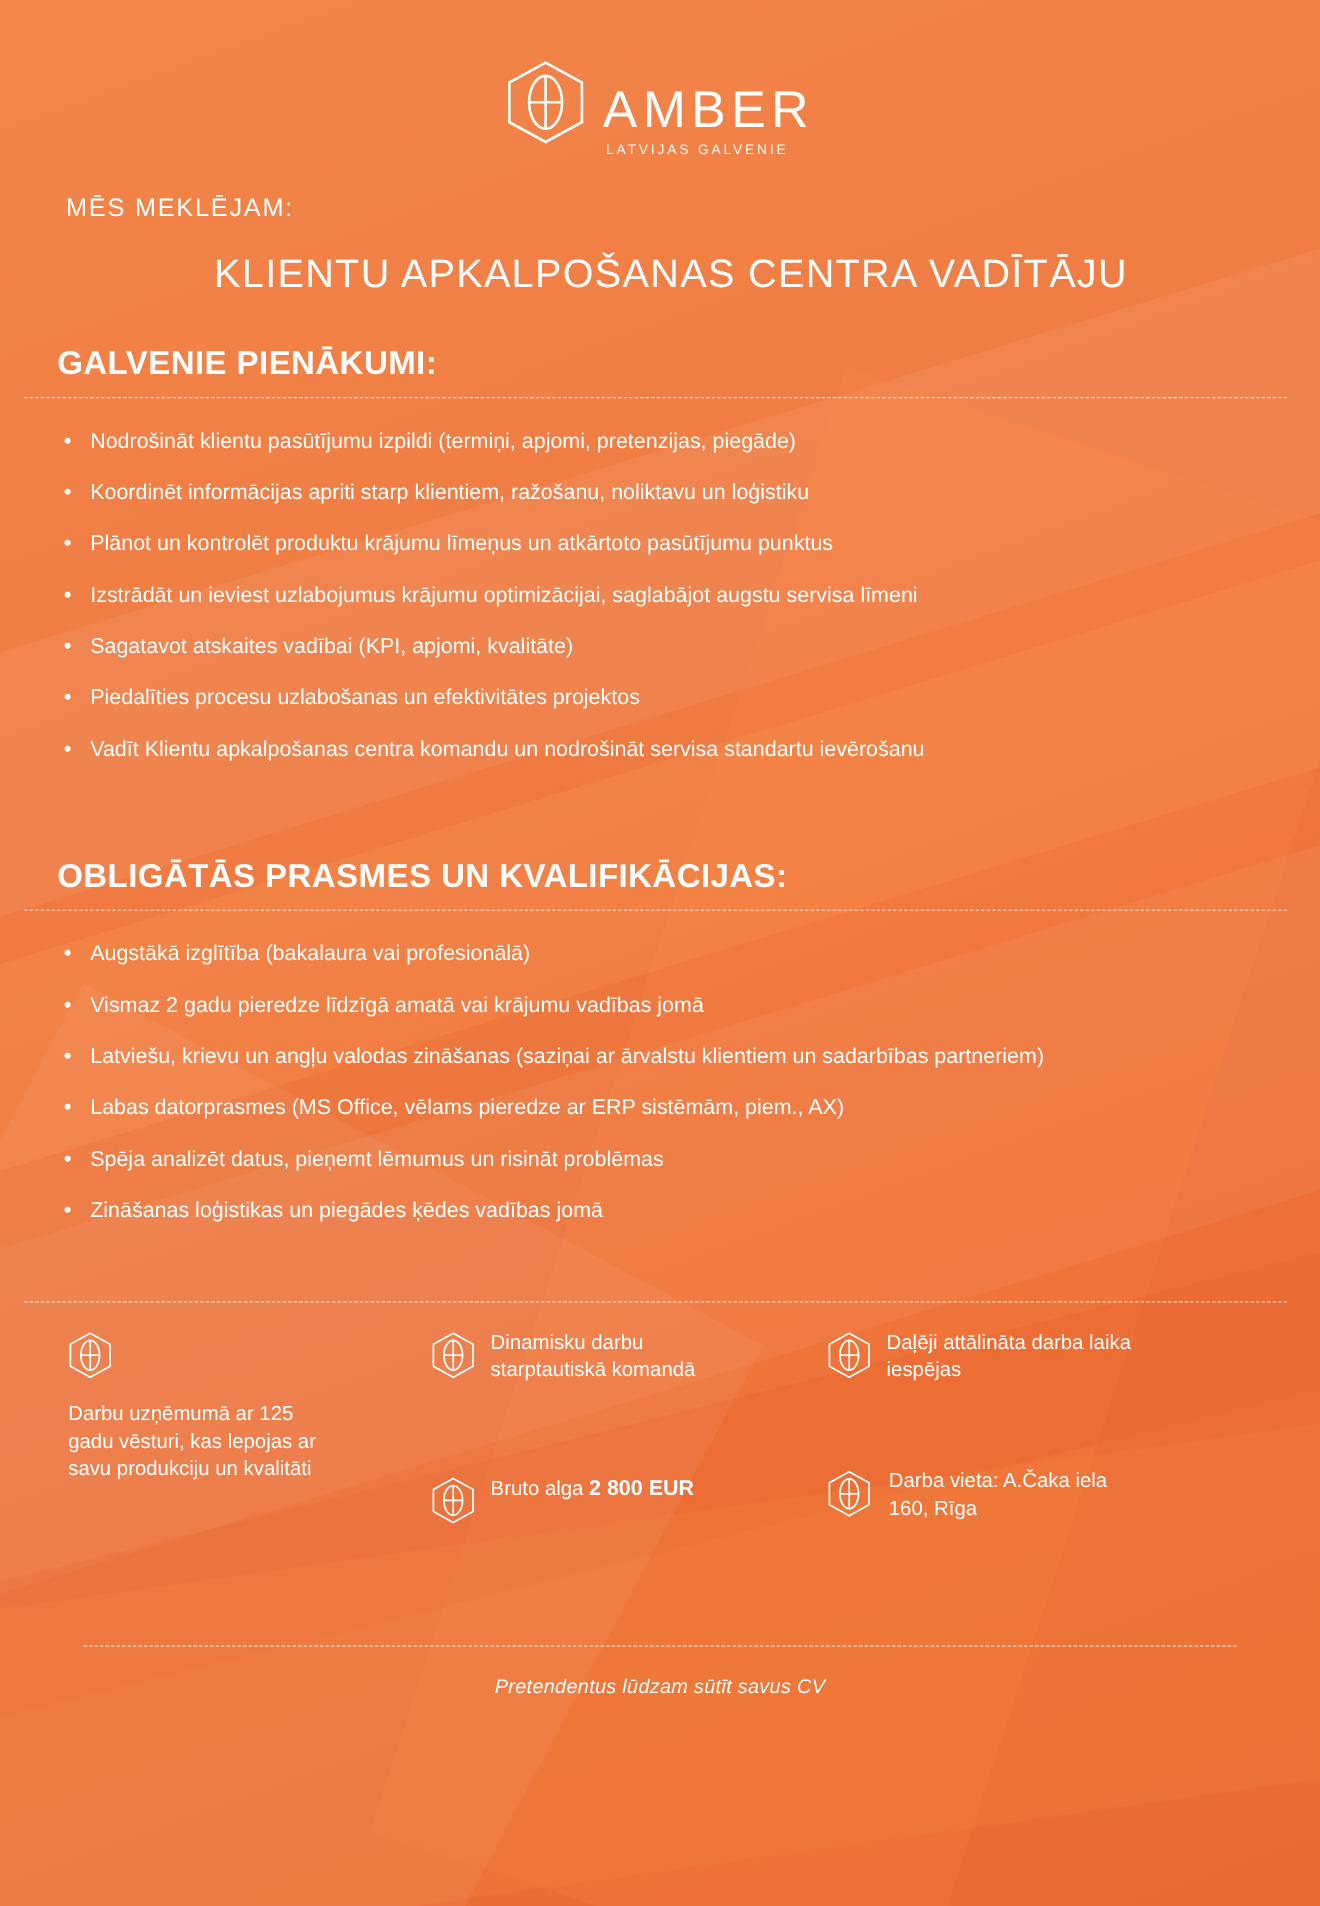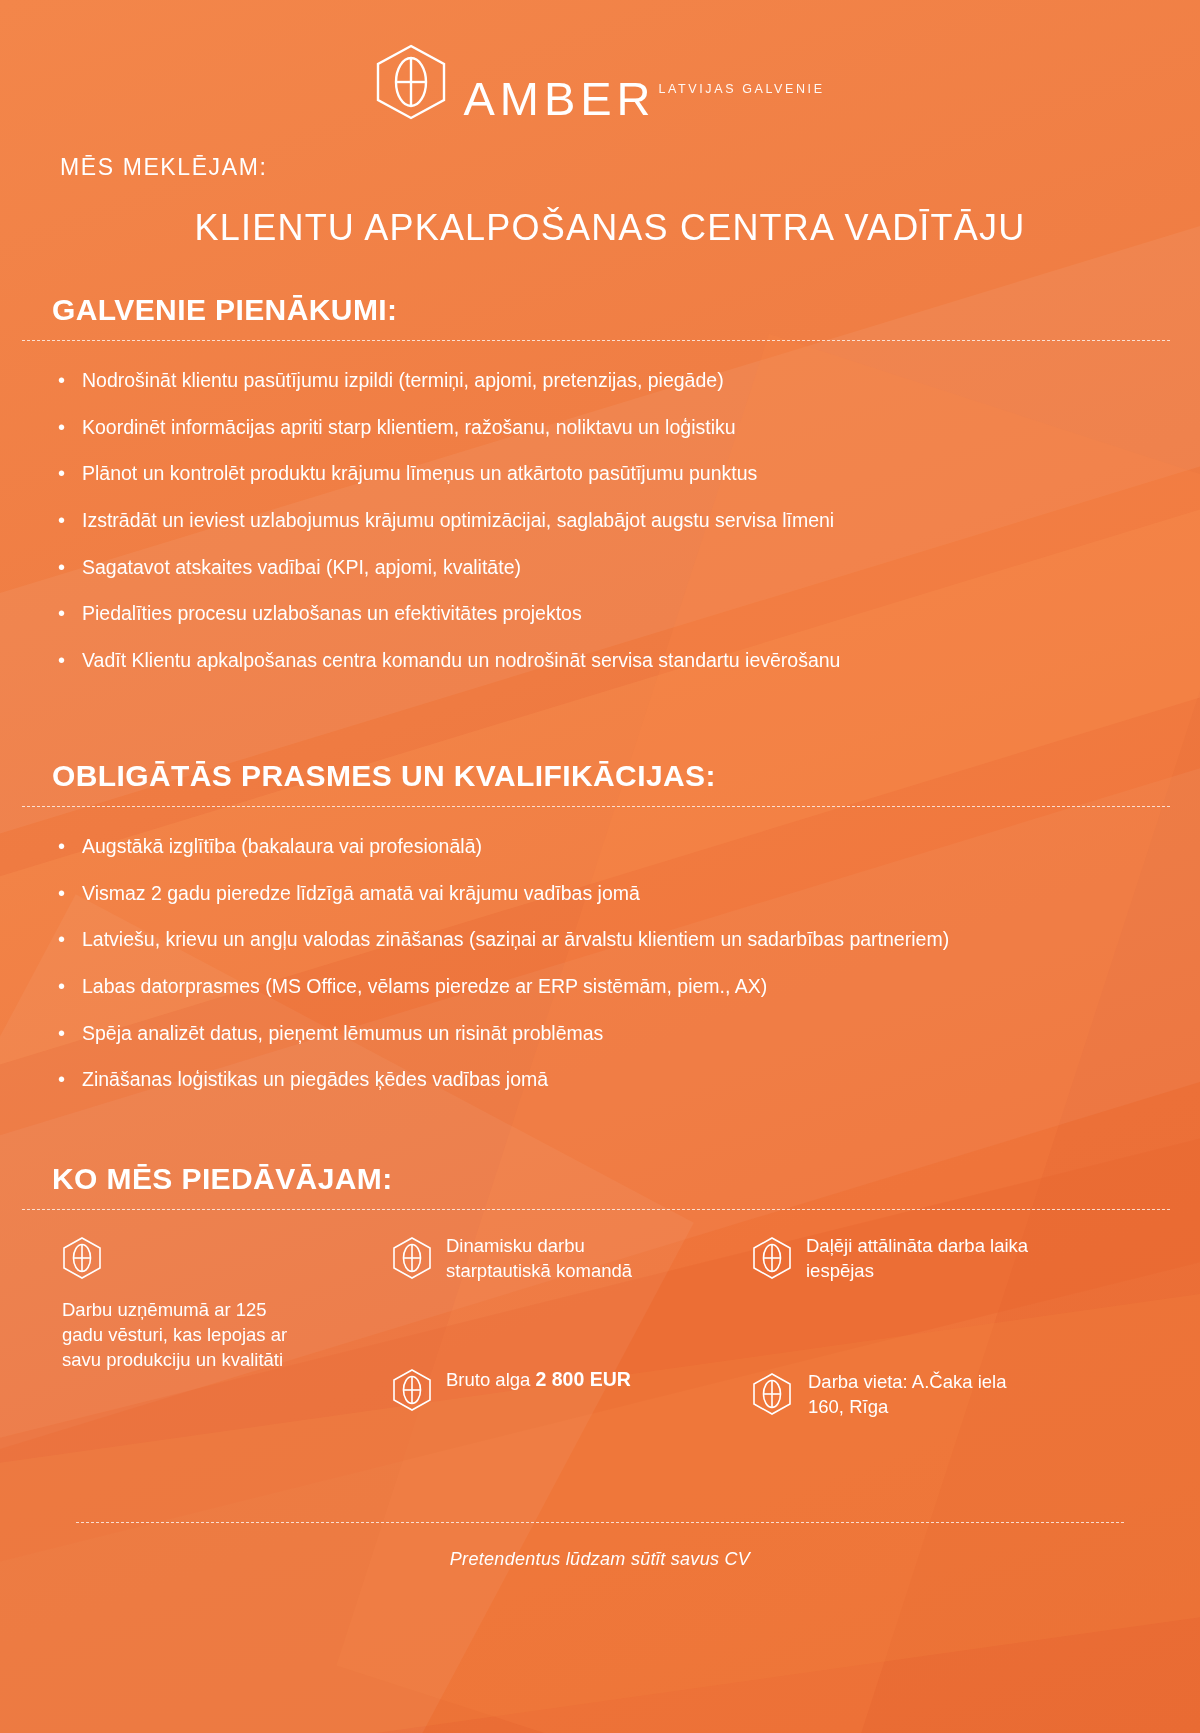--- a/index.html
+++ b/index.html
@@ -95,21 +95,21 @@
     padding-top: 42px;
     gap: 16px;
   }
   .logo-mark {
     width: 72px;
     height: 78px;
     display: block;
   }
   .logo-text {
     display: flex;
-    flex-direction: row;
+    flex-direction: column;
     align-items: flex-start;
     margin-top: 33px;
   }
   .logo-word {
     font-size: 47px;
     letter-spacing: 5px;
     font-weight: 400;
     line-height: 1;
   }
   .logo-sub {
@@ -204,21 +204,21 @@
     max-width: 230px;
   }
   .offer-text .salary {
     font-weight: bold;
     font-size: 19.5px;
   }
   .i1 { left: 10px; top: 2px; flex-direction: column; }
   .i2 { left: 340px; top: 2px; }
   .i3 { left: 700px; top: 2px; }
   .i4 { left: 340px; top: 134px; }
-  .i5 { left: 700px; top: 138px; gap: 16px; }
+  .i5 { left: 700px; top: 128px; gap: 16px; }
   .bottom-divider {
     border: 0;
     border-top: 1.5px dashed rgba(255, 255, 255, 0.75);
     width: 1048px;
     margin: 0 auto;
   }
   .footer-note {
     text-align: center;
     font-style: italic;
     font-size: 18px;
@@ -281,21 +281,20 @@
         <li>Augstākā izglītība (bakalaura vai profesionālā)</li>
         <li>Vismaz 2 gadu pieredze līdzīgā amatā vai krājumu vadības jomā</li>
         <li>Latviešu, krievu un angļu valodas zināšanas (saziņai ar ārvalstu klientiem un sadarbības partneriem)</li>
         <li>Labas datorprasmes (MS Office, vēlams pieredze ar ERP sistēmām, piem., AX)</li>
         <li>Spēja analizēt datus, pieņemt lēmumus un risināt problēmas</li>
         <li>Zināšanas loģistikas un piegādes ķēdes vadības jomā</li>
       </ul>
     </div>
 
     <div class="section offer">
-      <div class="section-head">KO MĒS PIEDĀVĀJAM:</div>
       <hr class="divider">
 
       <div class="offer-grid">
 
         <div class="offer-item i1">
           <span>
             <svg class="gem" viewBox="0 0 40 44" xmlns="http://www.w3.org/2000/svg">
               <g fill="none" stroke="#ffffff" stroke-width="1.6">
                 <path d="M20 2 L38 12 L38 32 L20 42 L2 32 L2 12 Z"></path>
                 <ellipse cx="20" cy="22" rx="8.5" ry="13.5"></ellipse>

